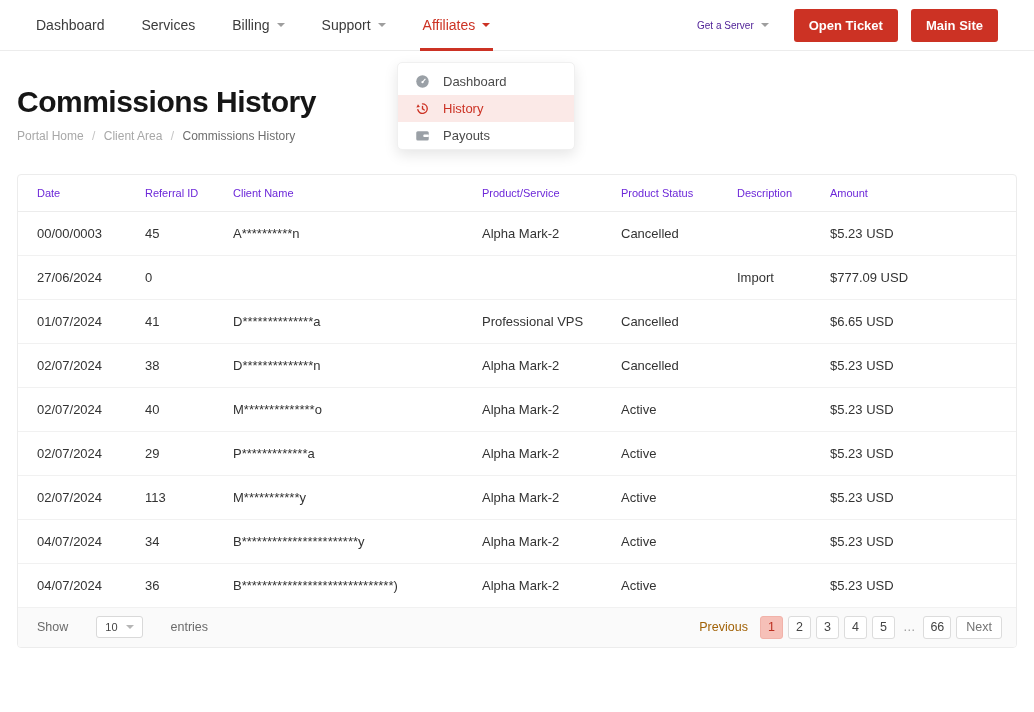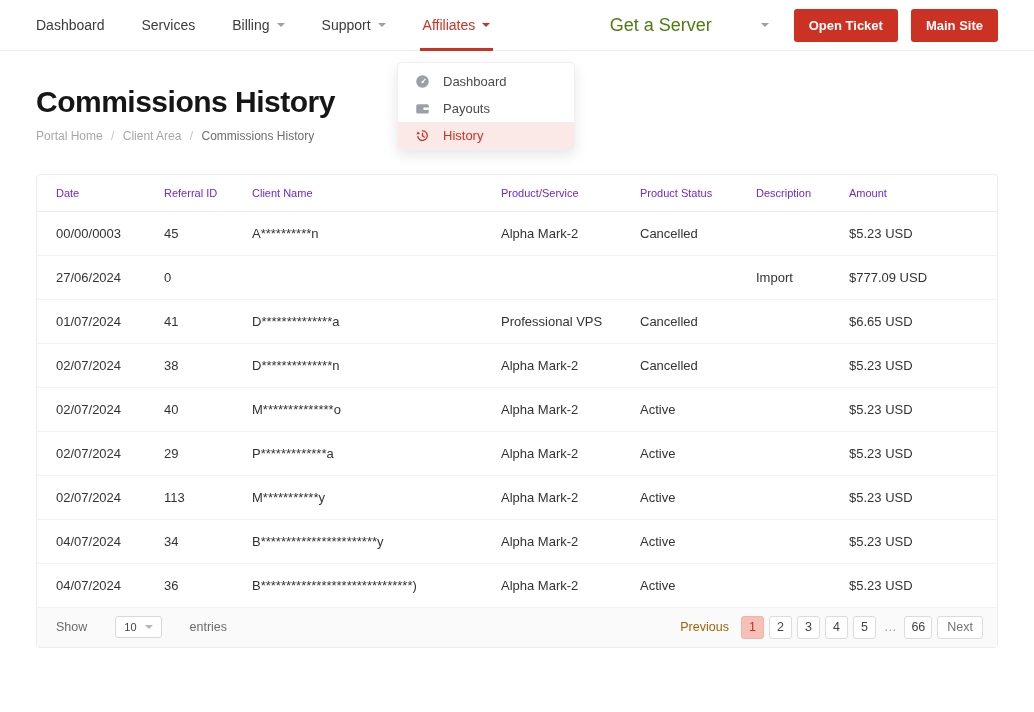--- a/index.html
+++ b/index.html
@@ -20,31 +20,31 @@
   }
   
   .navbar{height:51px;border-bottom:1px solid var(--border);display:flex;align-items:stretch;padding:0 36px;background:#fff;position:relative;}
   .nav-items{display:flex;gap:37px;}
   .nav-item{display:flex;align-items:center;font-size:14px;color:#3b3b3b;cursor:pointer;position:relative;white-space:nowrap;}
   .nav-item.active{color:var(--accent);}
   .nav-item.active::after{content:"";position:absolute;left:-3px;right:-3px;bottom:-1px;height:3px;background:var(--accent);}
   .caret{width:0;height:0;border-left:4px solid transparent;border-right:4px solid transparent;border-top:4px solid #9e9e9e;margin-left:7px;display:inline-block;}
   .nav-item.active .caret{border-top-color:var(--accent);}
   .nav-right{margin-left:auto;display:flex;align-items:center;gap:13px;}
-  .get-server{font-size:18px;color:#4d7c0f;display:flex;align-items:center;cursor:pointer;white-space:nowrap;margin-right:12px;gap:42px;}
+  .get-server{font-size:10px;color:#4c1d95;display:flex;align-items:center;cursor:pointer;white-space:nowrap;margin-right:12px;}
   .btn{background:var(--accent);color:#fff;font-weight:bold;font-size:13px;padding:9px 15px;border-radius:3px;border:none;cursor:pointer;font-family:inherit;white-space:nowrap;}
   
   .dropdown{position:absolute;top:62px;left:397px;width:178px;background:#fff;border:1px solid #f0f0f0;border-radius:5px;box-shadow:0 5px 14px rgba(0,0,0,.10);overflow:hidden;z-index:10;padding-top:5px;}
   .dd-item{height:27px;display:flex;align-items:center;gap:13px;padding:0 17px;font-size:13px;color:#4a4a4a;cursor:pointer;}
   .dd-item.active{background:var(--accent-soft);color:var(--accent);}
   .dd-icon{width:15px;height:15px;color:#9aa0a6;display:flex;align-items:center;justify-content:center;flex:none;}
   .dd-item.active .dd-icon{color:var(--accent);}
   .dd-icon svg{width:15px;height:15px;display:block;}
   
-  .content{padding:0 36px;}
+  .content{padding:0 17px;}
   h1{margin:34px 0 0;font-size:30px;line-height:1.15;font-weight:700;color:#161616;letter-spacing:-.5px;}
   .breadcrumb{margin-top:9px;font-size:12px;color:#a8a8a8;}
   .breadcrumb .sep{margin:0 5px;color:#c4c4c4;}
   .breadcrumb .current{color:#6e6e6e;}
   
   .card{margin-top:31px;border:1px solid var(--border);border-radius:4px;overflow:hidden;}
   table{width:100%;border-collapse:collapse;}
   th{text-align:left;font-weight:400;font-size:11px;color:#6d28d9;padding:12px 10px;border-bottom:1px solid var(--border);white-space:nowrap;}
   td{font-size:13px;color:#333;padding:14px 10px;border-bottom:1px solid var(--row-border);white-space:nowrap;overflow:hidden;}
   th:first-child,td:first-child{padding-left:19px;}
@@ -101,40 +101,40 @@
     <div class="dd-item">
     <span class="dd-icon">
         <svg viewBox="0 0 24 24">
           <circle cx="12" cy="12" r="10" fill="currentColor"></circle>
           <path d="M11 12.6l5-5.4 1.3 1.2-5 5.5z" fill="#fff"></path>
           <circle cx="12" cy="13" r="1.8" fill="#fff"></circle>
         </svg>
       </span>
     <span class="dd-label">Dashboard</span>
   </div>
-    <div class="dd-item">
-    <span class="dd-icon">
-        <svg viewBox="0 0 24 24">
-          <rect x="2" y="5" width="20" height="15" rx="2.5" fill="currentColor"></rect>
-          <rect x="13.5" y="10.5" width="8.5" height="4" rx="1" fill="#fff"></rect>
-        </svg>
-      </span>
-    <span class="dd-label">Payouts</span>
-  </div>
     <div class="dd-item active">
     <span class="dd-icon">
         <svg viewBox="0 0 24 24">
           <g fill="none" stroke="currentColor" stroke-width="2.2" stroke-linecap="round">
             <path d="M12 4.6a7.6 7.6 0 1 1-7.4 9.4"></path>
             <path d="M12 8.6v4.1l2.9 1.7"></path>
           </g>
           <path d="M2.2 10.2l5.6-.5-3-4.4z" fill="currentColor"></path>
         </svg>
       </span>
     <span class="dd-label">History</span>
+  </div>
+    <div class="dd-item">
+    <span class="dd-icon">
+        <svg viewBox="0 0 24 24">
+          <rect x="2" y="5" width="20" height="15" rx="2.5" fill="currentColor"></rect>
+          <rect x="13.5" y="10.5" width="8.5" height="4" rx="1" fill="#fff"></rect>
+        </svg>
+      </span>
+    <span class="dd-label">Payouts</span>
   </div>
   </div>
 
 <main class="content">
   <h1>Commissions History</h1>
 
   <div class="breadcrumb">
     <span>Portal Home</span>
     <span class="sep">/</span>
     <span>Client Area</span>

